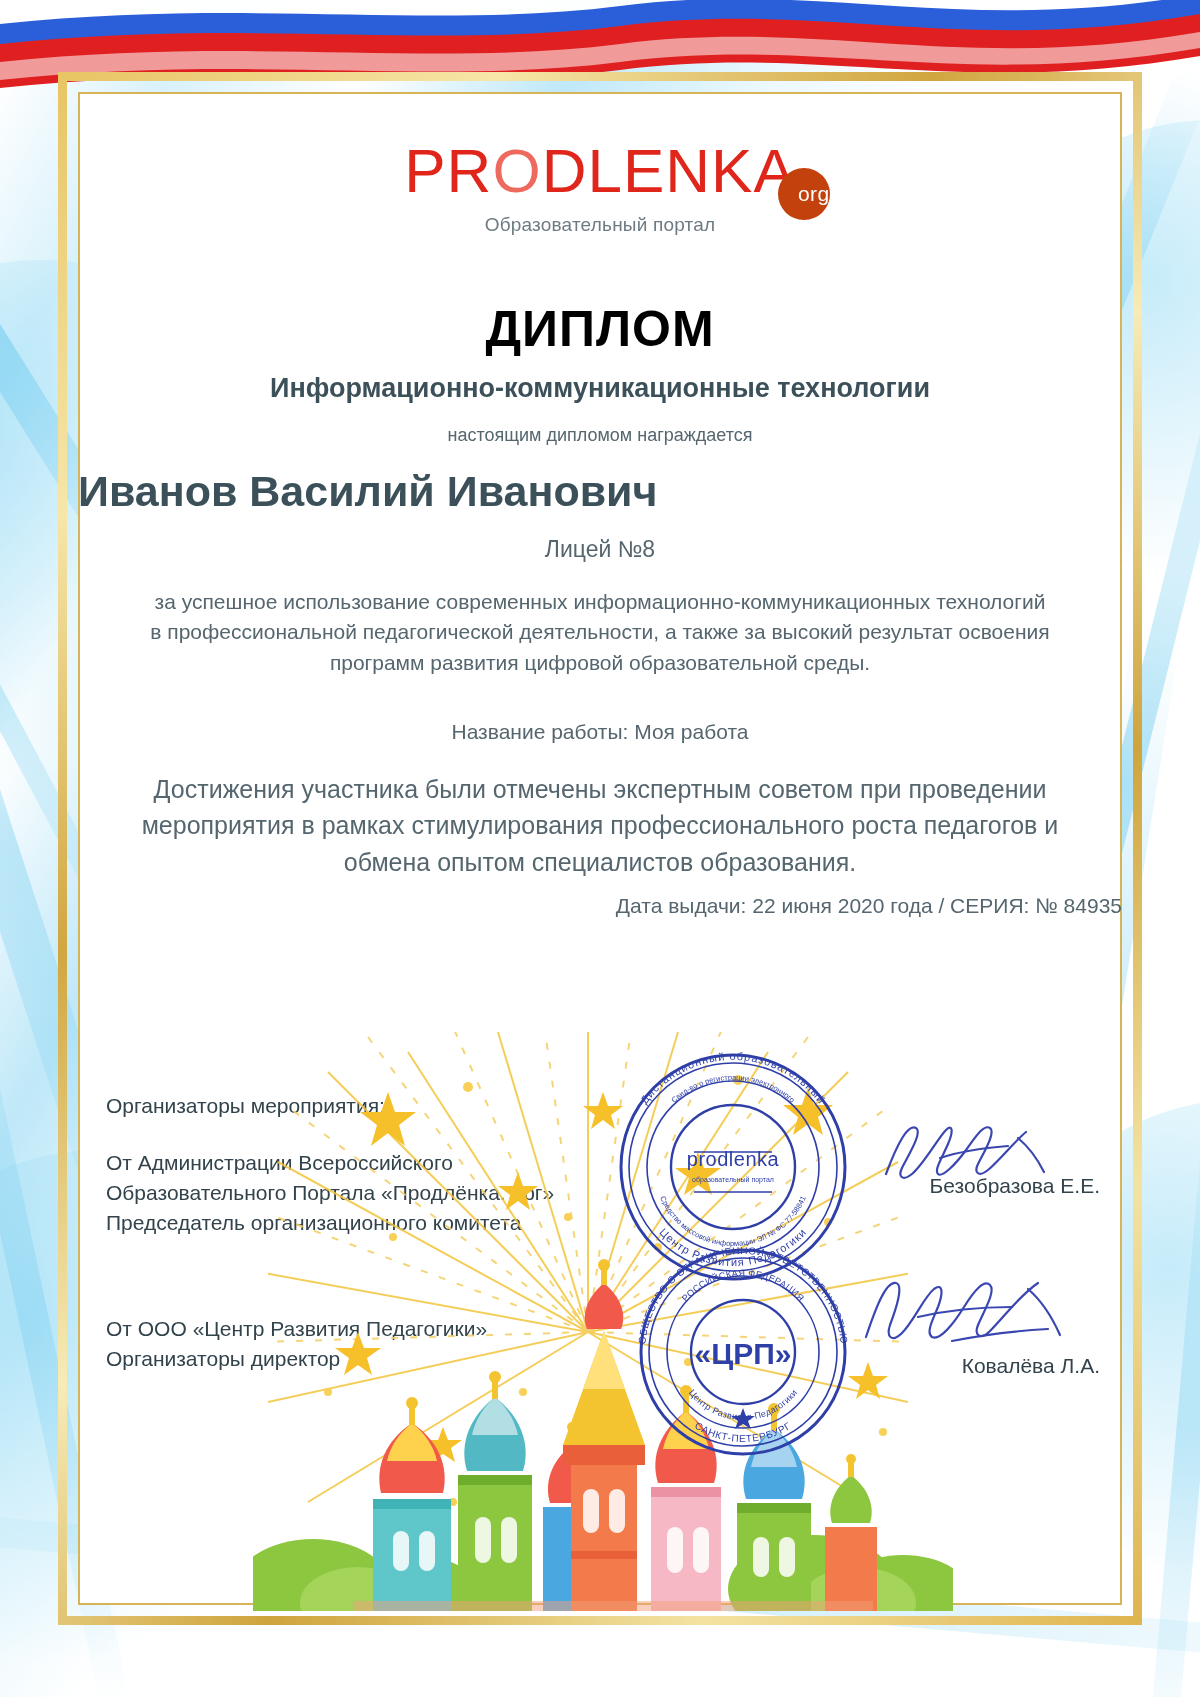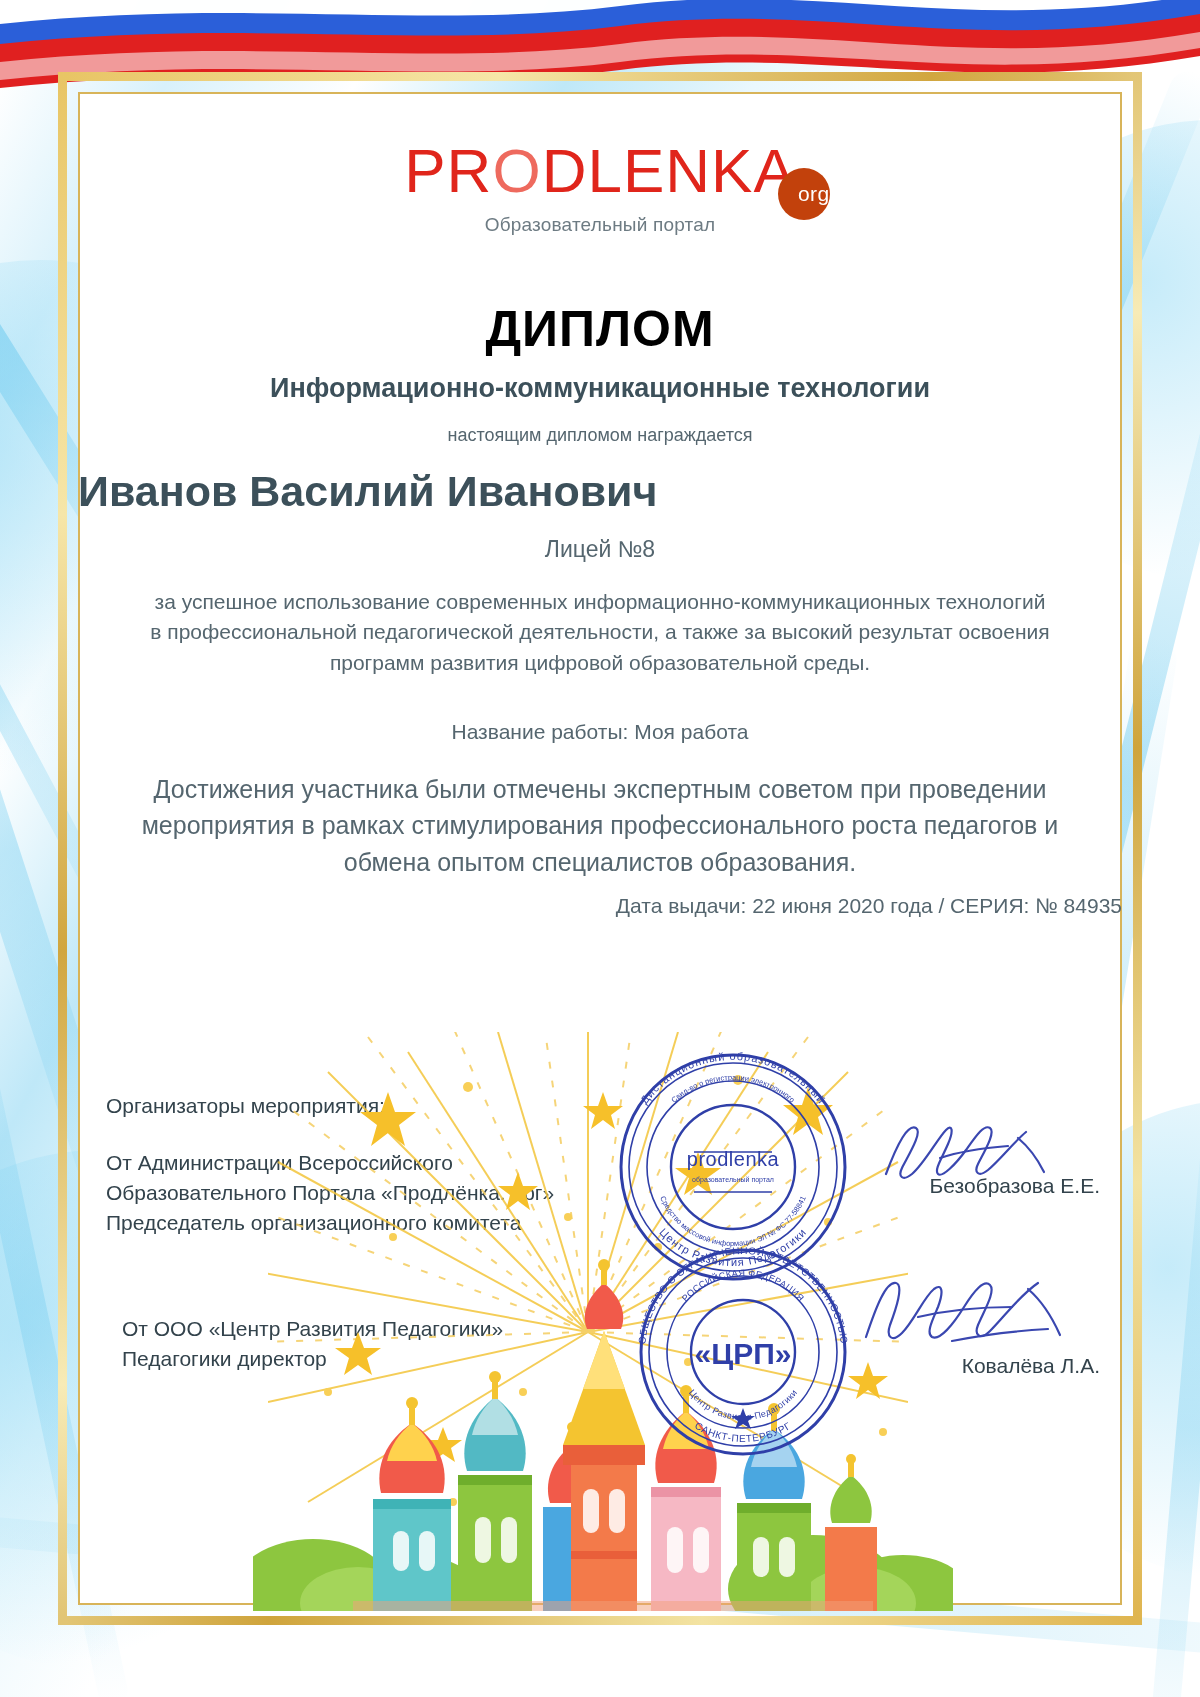--- a/index.html
+++ b/index.html
@@ -143,21 +143,21 @@
   }
   .issue-line {
     position:absolute; left:0; right:0; top:802px;
     text-align:right; font-size:21px; color:#55666f;
   }
 
   
   .sig-block { position:absolute; left:28px; top:1002px; width:560px; color:#33434c; }
   .sig-heading { font-size:21px; margin-bottom:30px; }
   .sig-line { font-size:21px; line-height:1.42; }
-  .sig-block2 { position:absolute; left:28px; top:1222px; width:560px; color:#33434c;margin-left:16px; }
+  .sig-block2 { position:absolute; left:28px; top:1222px; width:560px; color:#33434c; }
   .sig-name {
     position:absolute; font-size:21px; color:#33434c; white-space:nowrap;
   }
   .sig-name-1 { right:22px; top:1082px; }
   .sig-name-2 { right:22px; top:1262px; }
 
   
   .signature { position:absolute; }
   .sig-1 { right:64px; top:1020px; width:190px; height:80px; }
   .sig-2 { right:50px; top:1175px; width:220px; height:86px; }
@@ -375,21 +375,21 @@
 
     <div class="sig-block">
       <div class="sig-heading">Организаторы мероприятия:</div>
       <div class="sig-line">От Администрации Всероссийского</div>
       <div class="sig-line">Образовательного Портала «Продлёнка. орг»</div>
       <div class="sig-line">Председатель организационного комитета</div>
     </div>
 
     <div class="sig-block2">
       <div class="sig-line">От ООО «Центр Развития Педагогики»</div>
-      <div class="sig-line">Педагогики директор</div>
+      <div class="sig-line">Организаторы директор</div>
     </div>
 
     <div class="sig-name sig-name-1">Безобразова Е.Е.</div>
     <div class="sig-name sig-name-2">Ковалёва Л.А.</div>
 
     <svg class="signature sig-1 layer-stamp" viewBox="0 0 190 80">
       <g fill="none" stroke="#3a47b0" stroke-width="2.2" stroke-linecap="round">
         <path d="M18,62 C30,30 40,12 48,16 C55,20 40,44 34,56 C30,64 34,70 44,62 C56,52 70,26 78,18 C84,12 86,18 80,32 C74,46 66,58 70,62 C74,66 88,52 98,38 C108,24 116,12 122,16 C128,20 116,40 110,52 C106,60 110,66 120,58 C132,48 146,30 158,20"></path>
         <path d="M72,46 C90,40 116,36 140,34"></path>
         <path d="M150,26 C162,36 170,48 176,60"></path>

